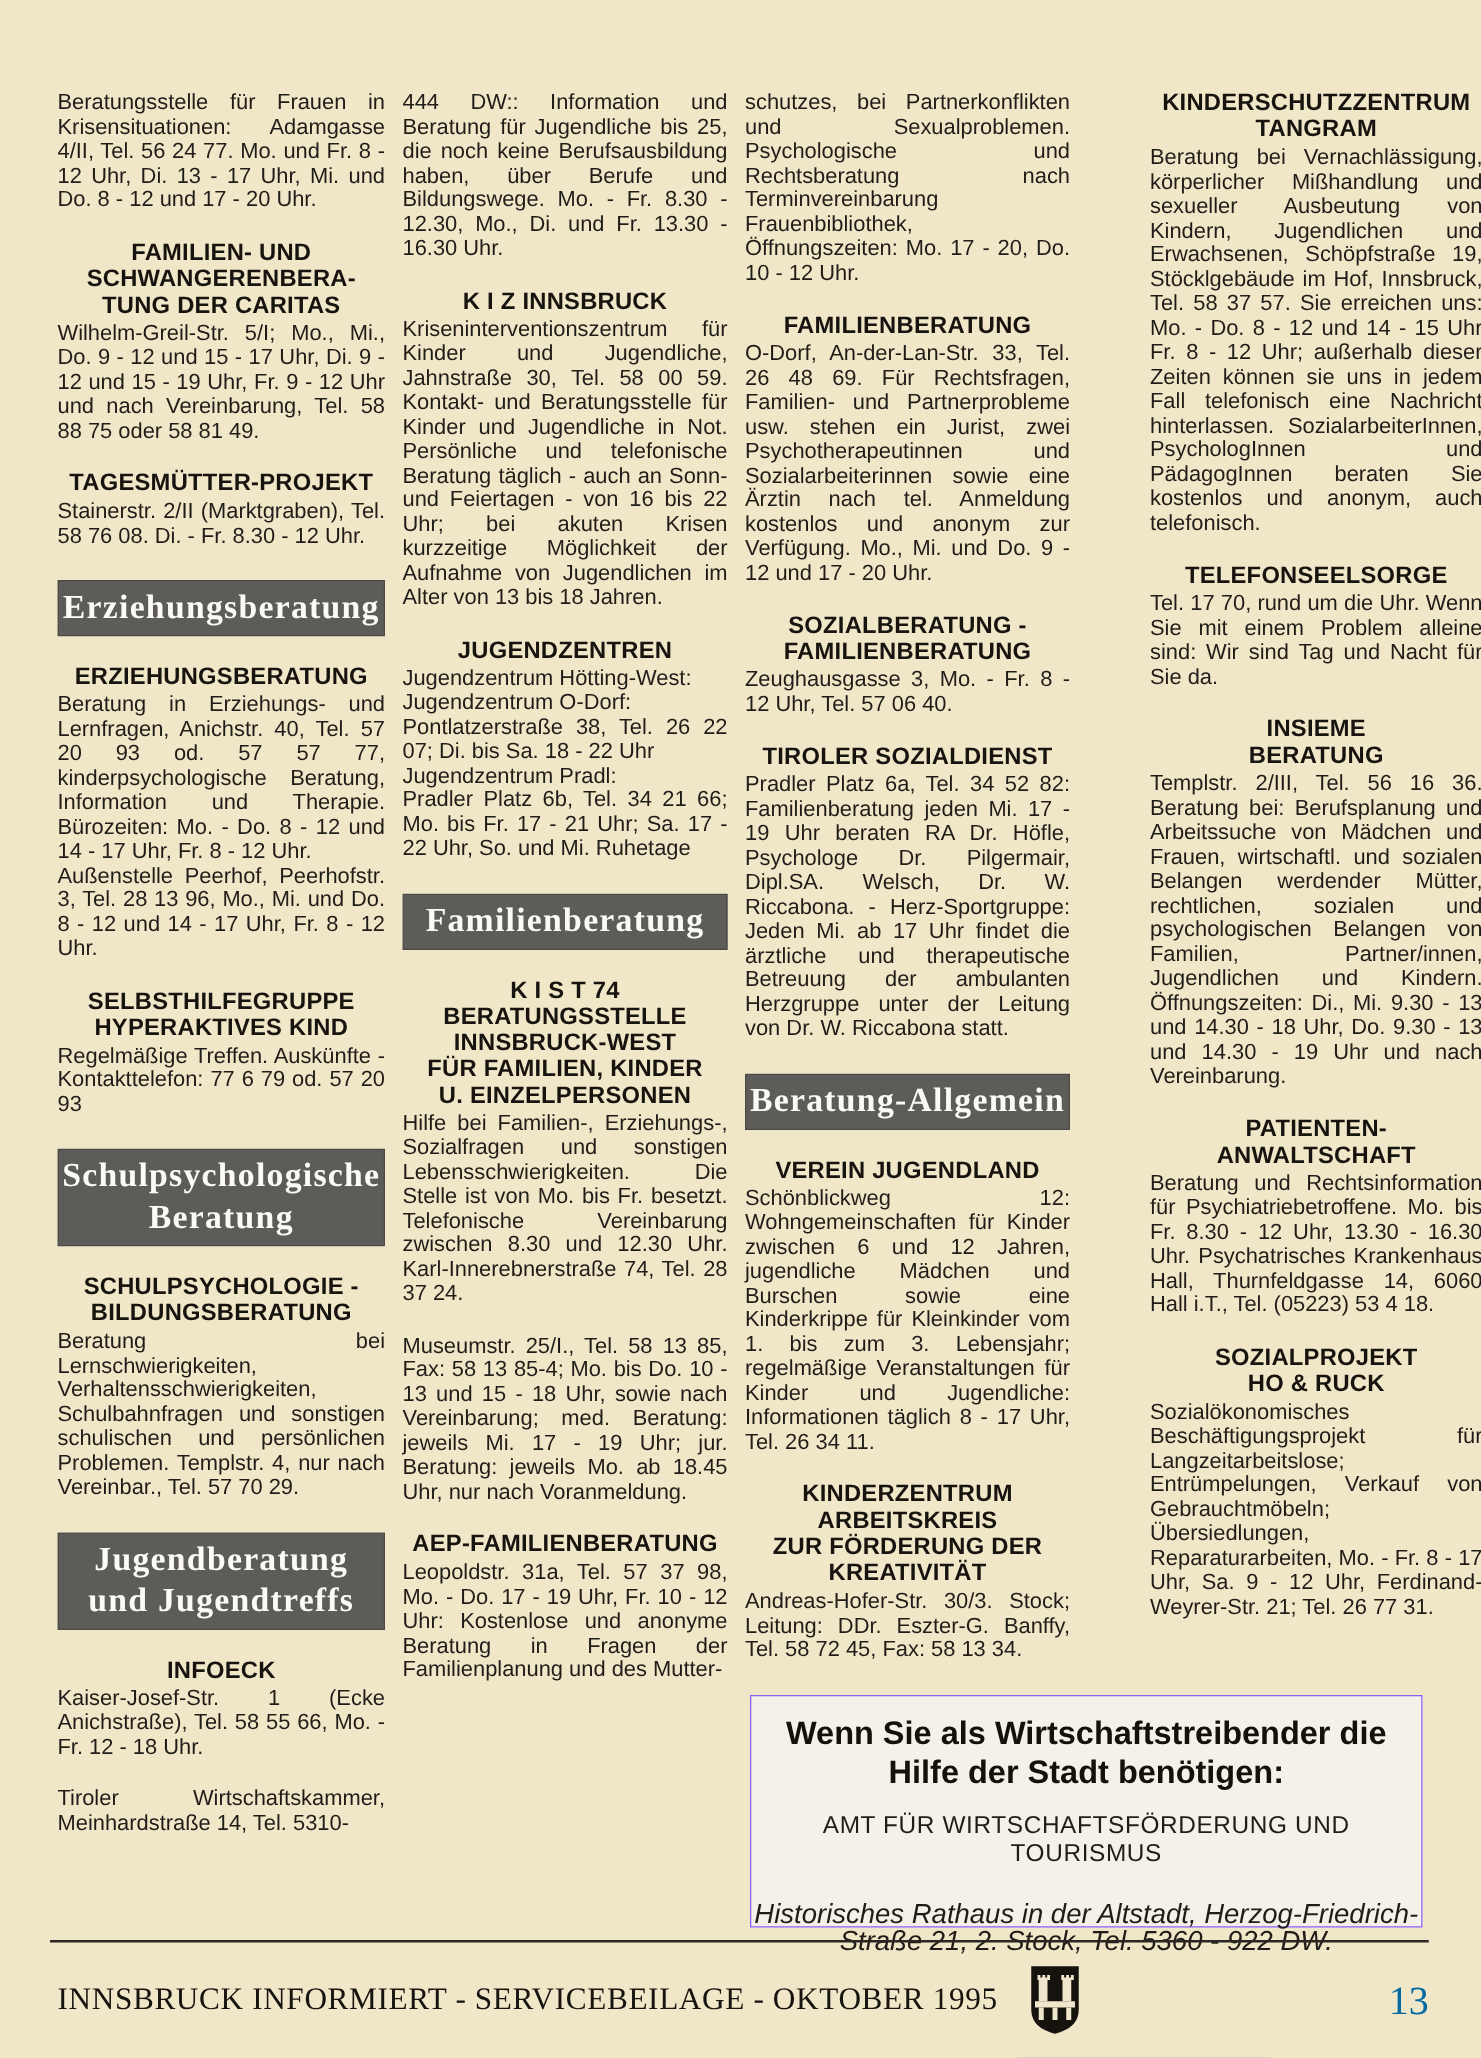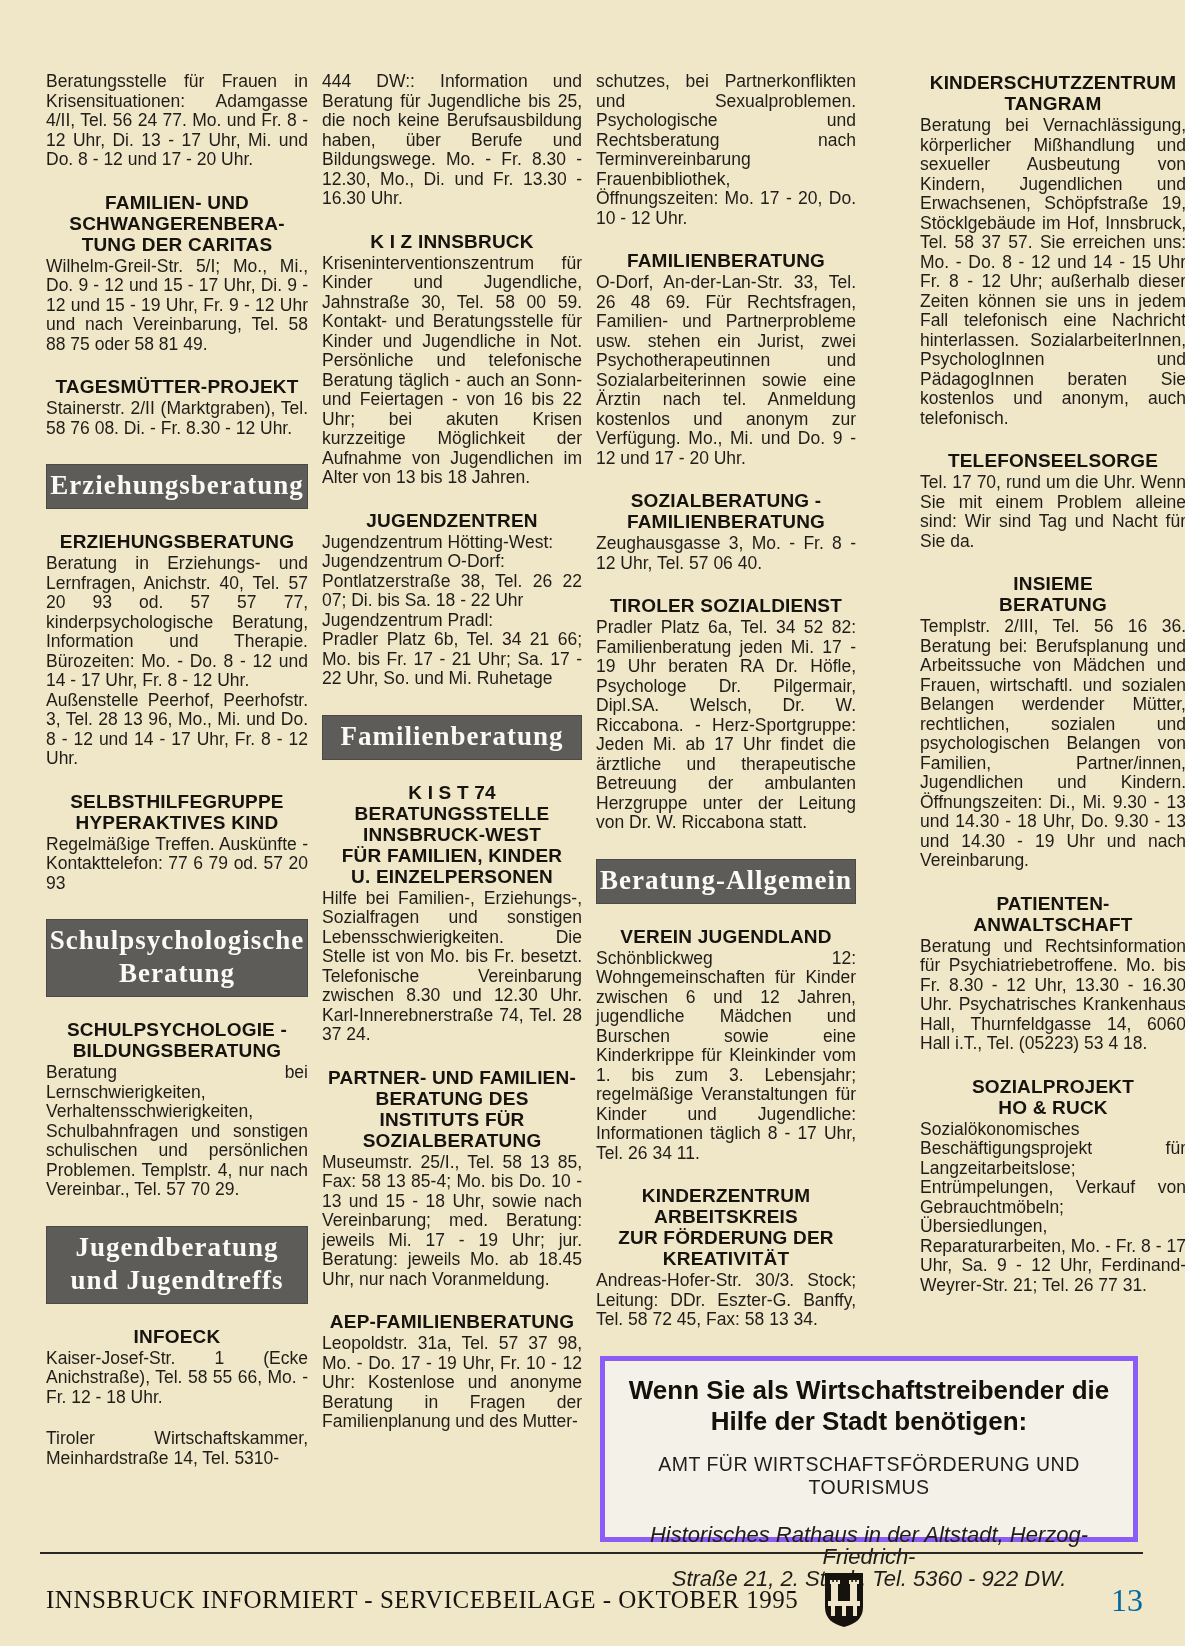--- a/index.html
+++ b/index.html
@@ -50,21 +50,21 @@
     font-size:27px;
     line-height:33px;
     color:var(--banner-ink);
     letter-spacing:1px;
     white-space:nowrap;
   }
   .ad-box{
     position:absolute;
     left:600px;top:1356px;width:538px;height:186px;
     background:var(--box-bg);
-    border:5px solid #8b5cf6;
+    border:1px solid #8b5cf6;
     box-sizing:border-box;
     text-align:center;
   }
   .ad-title{
     margin-top:14px;
     font-weight:bold;
     font-size:26px;
     line-height:31px;
     color:#131109;
   }
@@ -192,26 +192,20 @@
         <div class="entry-title">
           <div>K I S T  74</div>
           <div>BERATUNGSSTELLE</div>
           <div>INNSBRUCK-WEST</div>
           <div>FÜR FAMILIEN, KINDER</div>
           <div>U. EINZELPERSONEN</div>
         </div>
         <p class="entry-para">Hilfe bei Familien-, Erziehungs-, Sozialfragen und sonstigen Lebensschwierigkeiten. Die Stelle ist von Mo. bis Fr. besetzt. Telefonische Vereinbarung zwischen 8.30 und 12.30 Uhr. Karl-Innerebnerstraße 74, Tel. 28 37 24.</p>
       </div>
       <div class="entry">
-        <div class="entry-title">
-          <div>PARTNER- UND FAMILIEN-</div>
-          <div>BERATUNG DES</div>
-          <div>INSTITUTS FÜR</div>
-          <div>SOZIALBERATUNG</div>
-        </div>
         <p class="entry-para">Museumstr. 25/I., Tel. 58 13 85, Fax: 58 13 85-4; Mo. bis Do. 10 - 13 und 15 - 18 Uhr, sowie nach Vereinbarung; med. Beratung: jeweils Mi. 17 - 19 Uhr; jur. Beratung: jeweils Mo. ab 18.45 Uhr, nur nach Voranmeldung.</p>
       </div>
       <div class="entry">
         <div class="entry-title">
           <div>AEP-FAMILIENBERATUNG</div>
         </div>
         <p class="entry-para">Leopoldstr. 31a, Tel. 57 37 98, Mo. - Do. 17 - 19 Uhr, Fr. 10 - 12 Uhr: Kostenlose und anonyme Beratung in Fragen der Familienplanung und des Mutter-</p>
       </div>
     </div>
   <div class="col" id="col-2" style="left:596px;width:260px;">

